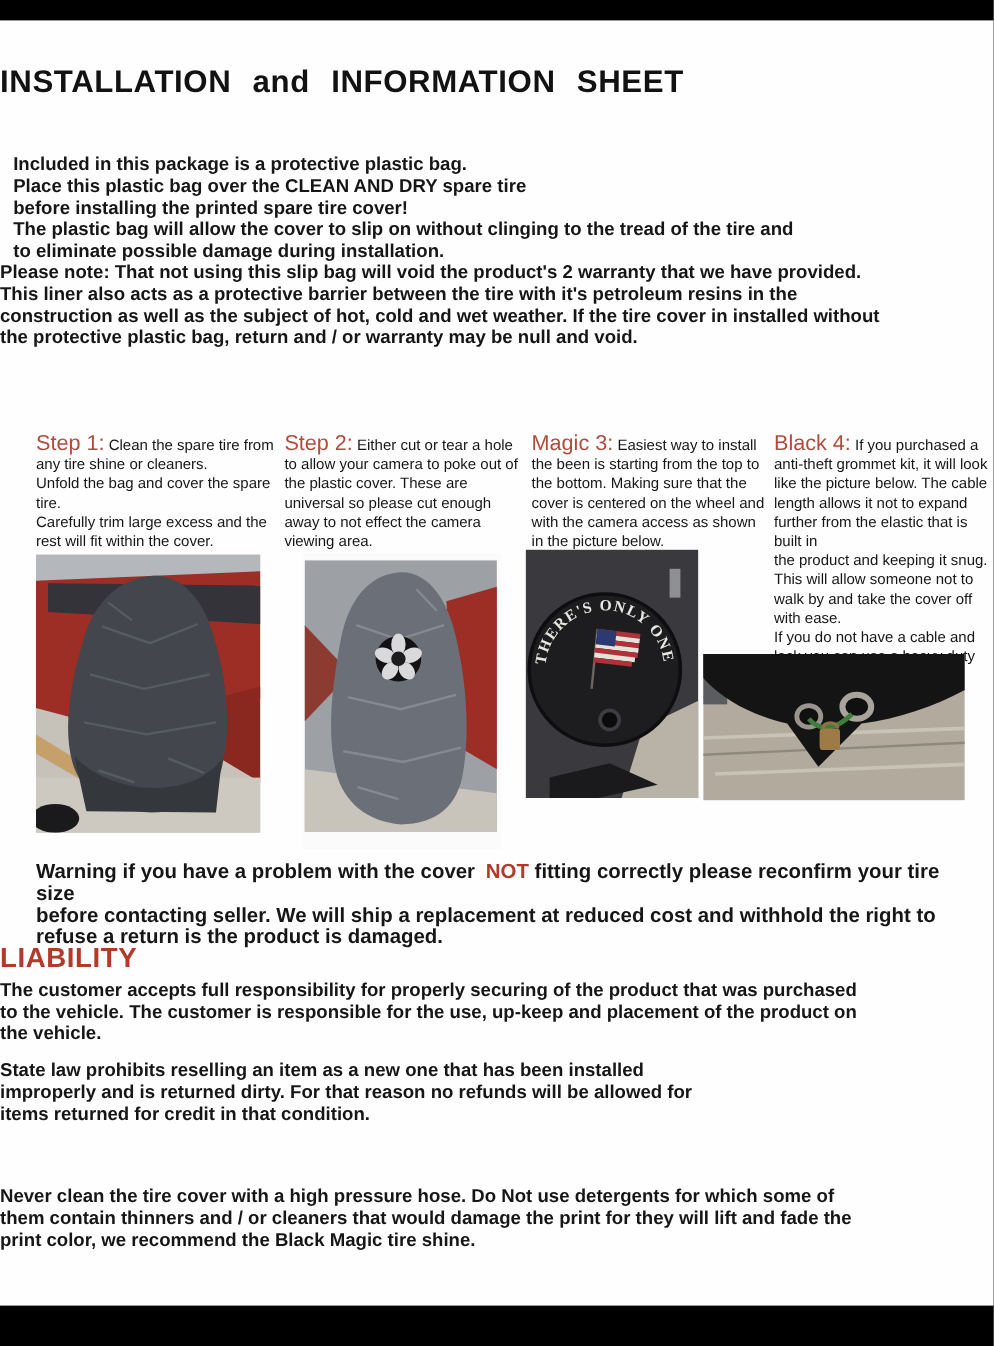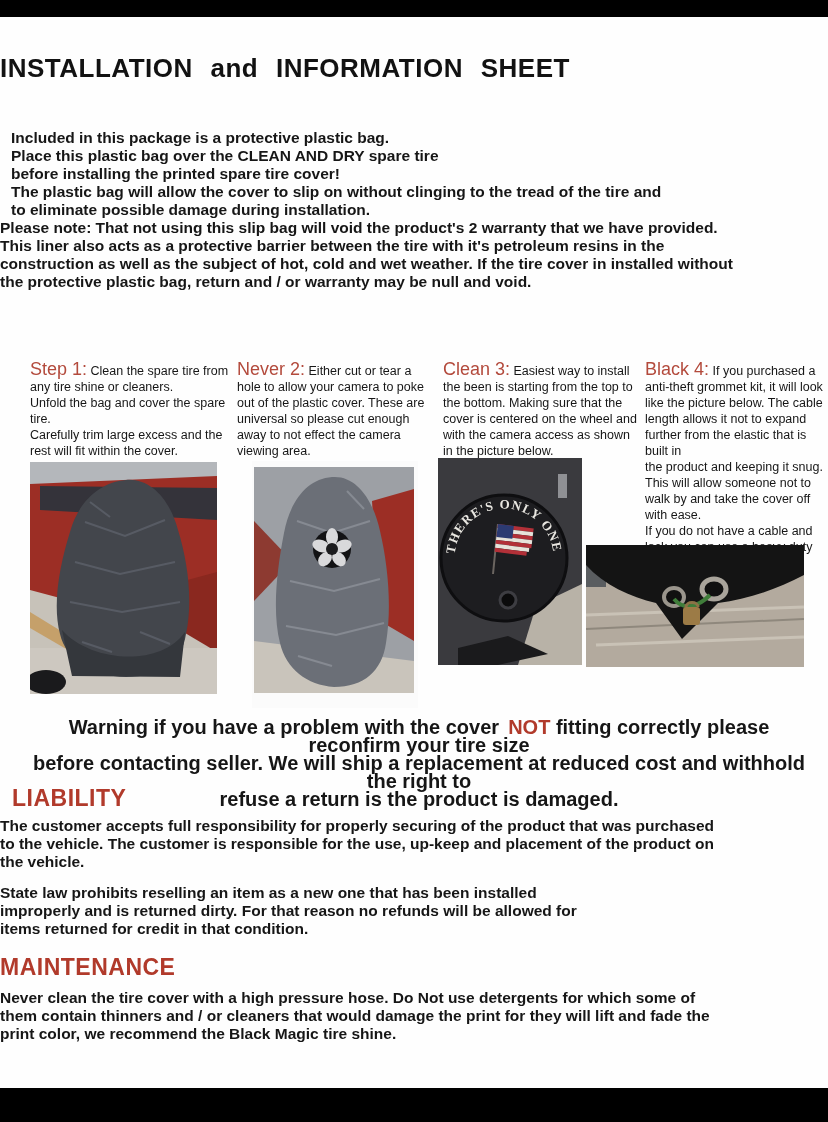--- a/index.html
+++ b/index.html
@@ -57,31 +57,30 @@
   .step-2{left:237px;width:200px;}
   .step-3{left:443px;width:198px;}
   .step-4{left:645px;width:185px;}
   .photo{display:block;}
   .photo-1{left:30px;top:445px;}
   .photo-2{left:252px;top:444px;}
   .photo-3{left:438px;top:441px;}
   .photo-4{left:586px;top:528px;}
   .fit-warning{
     left:30px;top:701px;width:778px;
-    font-size:20px;font-weight:bold;line-height:18px;
+    font-size:17px;font-weight:bold;line-height:18px;
     white-space:pre-line;
-    text-align:center;
   }
   .fit-warning .hl{color:var(--heading_red);margin-left:9px;}
   .section-heading{
     font-size:23px;font-weight:bold;
     color:var(--heading_red);
     letter-spacing:.5px;
   }
-  .liability-heading{top:768px;margin-left:12px;}
+  .liability-heading{top:768px;}
   .liability-para-1{top:800px;}
   .liability-para-2{top:867px;}
   .maintenance-heading{top:937px;}
   .maintenance-para{top:972px;}
 </style>
 </head>
 <body>
 
 <div class="frame-top"></div>
 
@@ -101,25 +100,25 @@
 construction as well as the subject of hot, cold and wet weather.  If the tire cover in installed without
 the protective plastic bag, return and / or warranty may be null and void.</p>
 
   <div class="abs step-col step-1">
     <span class="step-label">Step 1:</span>
     <span class="step-text">Clean the spare tire from any tire shine or cleaners.
 Unfold the bag and cover the spare tire.
 Carefully trim large excess and the rest will fit within the cover.</span>
   </div>
   <div class="abs step-col step-2">
-    <span class="step-label">Never 2:</span>
+    <span class="step-label">Step 2:</span>
     <span class="step-text">Either cut or tear a hole to allow your camera to poke out of the plastic cover. These are universal so please cut enough away to not effect the camera viewing area.</span>
   </div>
   <div class="abs step-col step-3">
-    <span class="step-label">Clean 3:</span>
+    <span class="step-label">Magic 3:</span>
     <span class="step-text">Easiest way to install the been is starting from the top to the bottom. Making sure that the cover is centered on the wheel and with the camera access as shown in the picture below.</span>
   </div>
   <div class="abs step-col step-4">
     <span class="step-label">Black 4:</span>
     <span class="step-text">If you purchased a anti-theft grommet kit, it will look like the picture below. The cable length allows it not to expand further from the elastic that is built in
 the product and keeping it snug. This will allow someone not to walk by and take the cover off with ease.
 If you do not have a cable and lock you can use a heavy duty plastic tie and draw it tight.</span>
   </div>
 
   <svg class="abs photo photo-1" width="187" height="232" viewBox="0 0 187 232">
@@ -224,20 +223,19 @@
 refuse a return is the product is damaged.</span></p>
 
   <h2 class="abs centered section-heading liability-heading">LIABILITY</h2>
   <p class="abs centered para liability-para-1">The customer accepts full responsibility for properly securing of the product that was purchased
 to the vehicle.  The customer is responsible for the use, up-keep and placement of the product on
 the vehicle.</p>
   <p class="abs centered para liability-para-2">State law prohibits reselling an item as a new one that has been installed
 improperly and is returned dirty. For that reason no refunds will be allowed for
 items returned for credit in that condition.</p>
 
-  <h2 class="abs centered section-heading maintenance-heading">MAINTENANCE</h2>
   <p class="abs centered para maintenance-para">Never clean the tire cover with a high pressure hose.  Do Not  use detergents for which some of
 them contain thinners and / or cleaners that would damage the print for they will lift and fade the
 print color, we recommend the Black Magic tire shine.</p>
 
 </div>
 
 <div class="frame-bottom"></div>
 
 </body></html>

